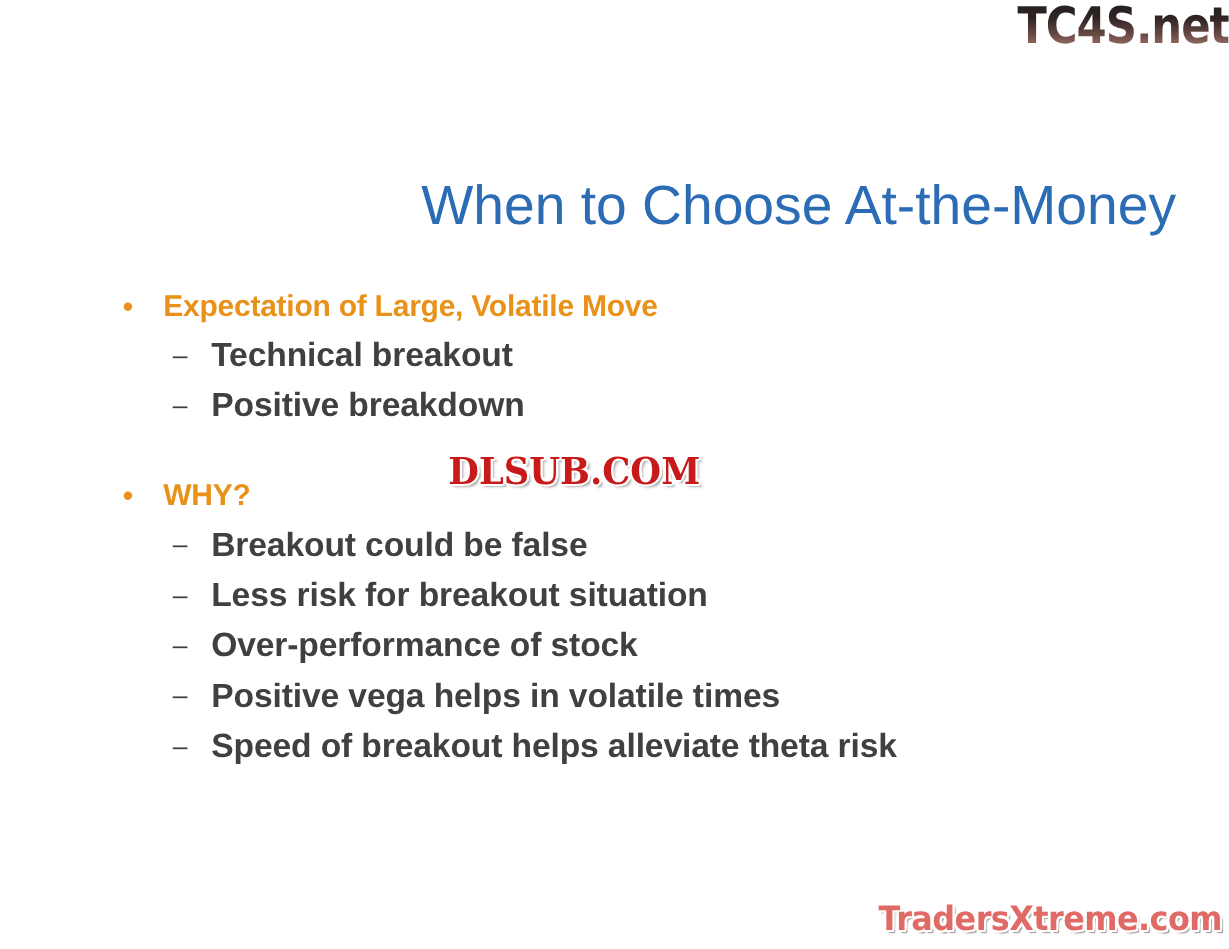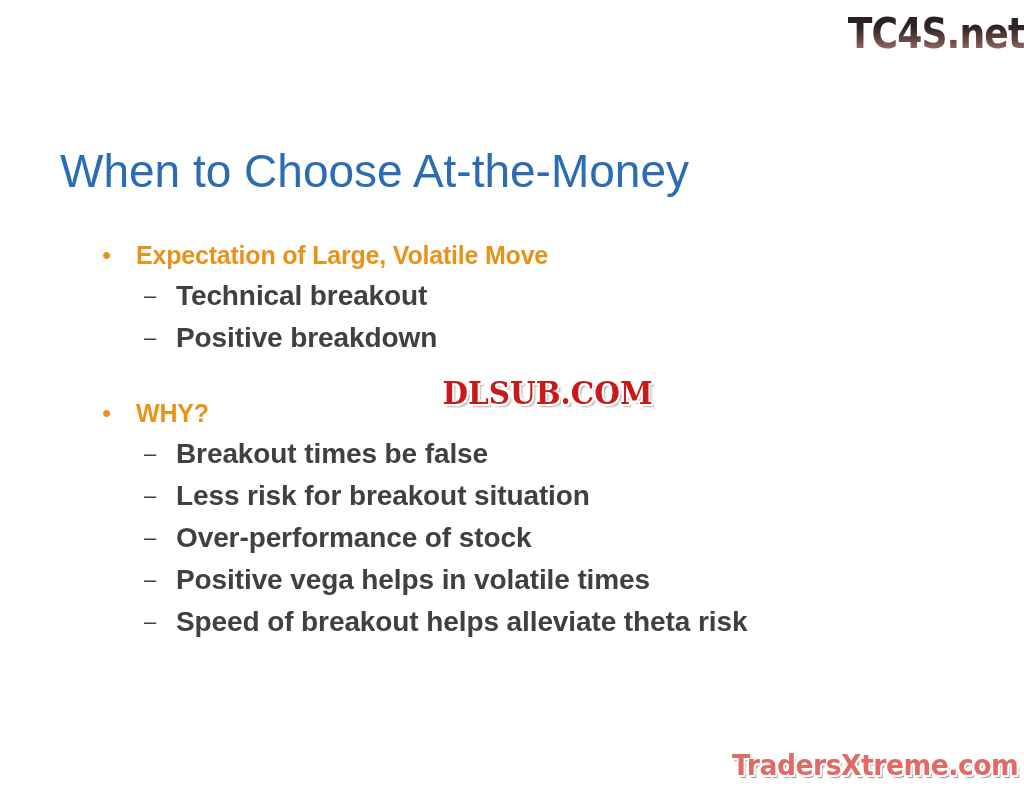--- a/index.html
+++ b/index.html
@@ -18,21 +18,21 @@
   }
 
   
   #tc4s-watermark {
     position: absolute;
     left: 818px;
     top: 0px;
     width: 206px;
     height: 56px;
     display: flex;
-    align-items: flex-end;
+    align-items: flex-start;
     justify-content: flex-end;
     pointer-events: none;
   }
   #tc4s-watermark .wm-text {
     font-family: "DejaVu Sans", sans-serif;
     font-weight: bold;
     font-size: 42px;
     line-height: 44px;
     letter-spacing: -1px;
     transform: scaleX(0.86);
@@ -45,21 +45,21 @@
     -webkit-text-fill-color: transparent;
     white-space: nowrap;
   }
 
   
   #slide-title {
     position: absolute;
     left: 60px;
     top: 112px;
     width: 920px;
-    text-align: left;
+    text-align: right;
     color: #2b6cb5;
     font-size: 46px;
     line-height: 56px;
     font-weight: 400;
     white-space: nowrap;
   }
 
   
   #body-content {
     position: absolute;
@@ -122,21 +122,21 @@
 
   
   #dlsub-watermark {
     position: absolute;
     left: 368px;
     top: 372px;
     width: 290px;
     height: 42px;
     display: flex;
     align-items: center;
-    justify-content: flex-end;
+    justify-content: flex-start;
     pointer-events: none;
   }
   #dlsub-watermark .wm-text {
     font-family: "DejaVu Serif", serif;
     font-weight: bold;
     font-size: 31px;
     line-height: 34px;
     letter-spacing: 0px;
     transform: scaleX(0.95);
     color: #c81a1a;
@@ -213,21 +213,21 @@
 
     <div class="group-gap"></div>
 
     <div class="bullet-l1">
       <span class="marker">•</span>
       <span class="text">WHY?</span>
     </div>
 
     <div class="bullet-l2">
       <span class="marker">–</span>
-      <span class="text">Breakout times be false</span>
+      <span class="text">Breakout could be false</span>
     </div>
 
     <div class="bullet-l2">
       <span class="marker">–</span>
       <span class="text">Less risk for breakout situation</span>
     </div>
 
     <div class="bullet-l2">
       <span class="marker">–</span>
       <span class="text">Over-performance of stock</span>

